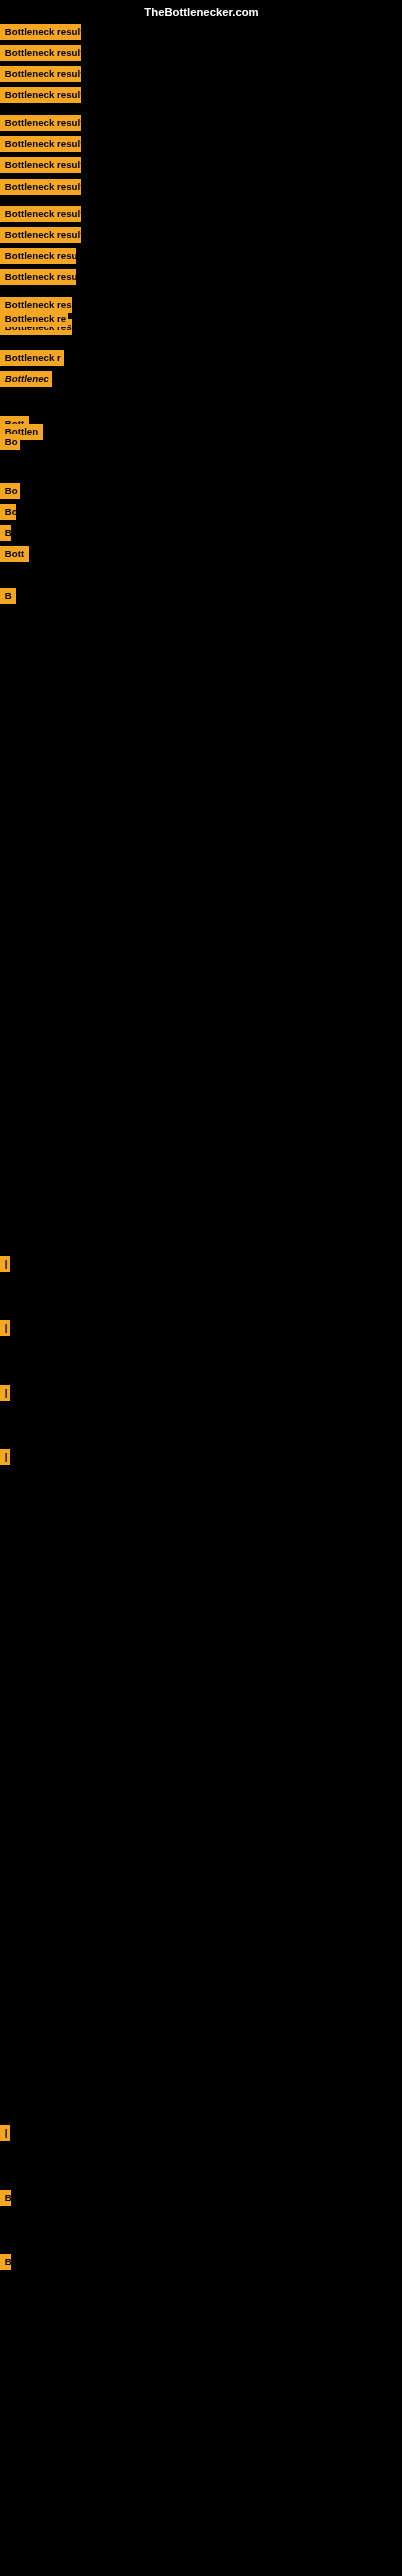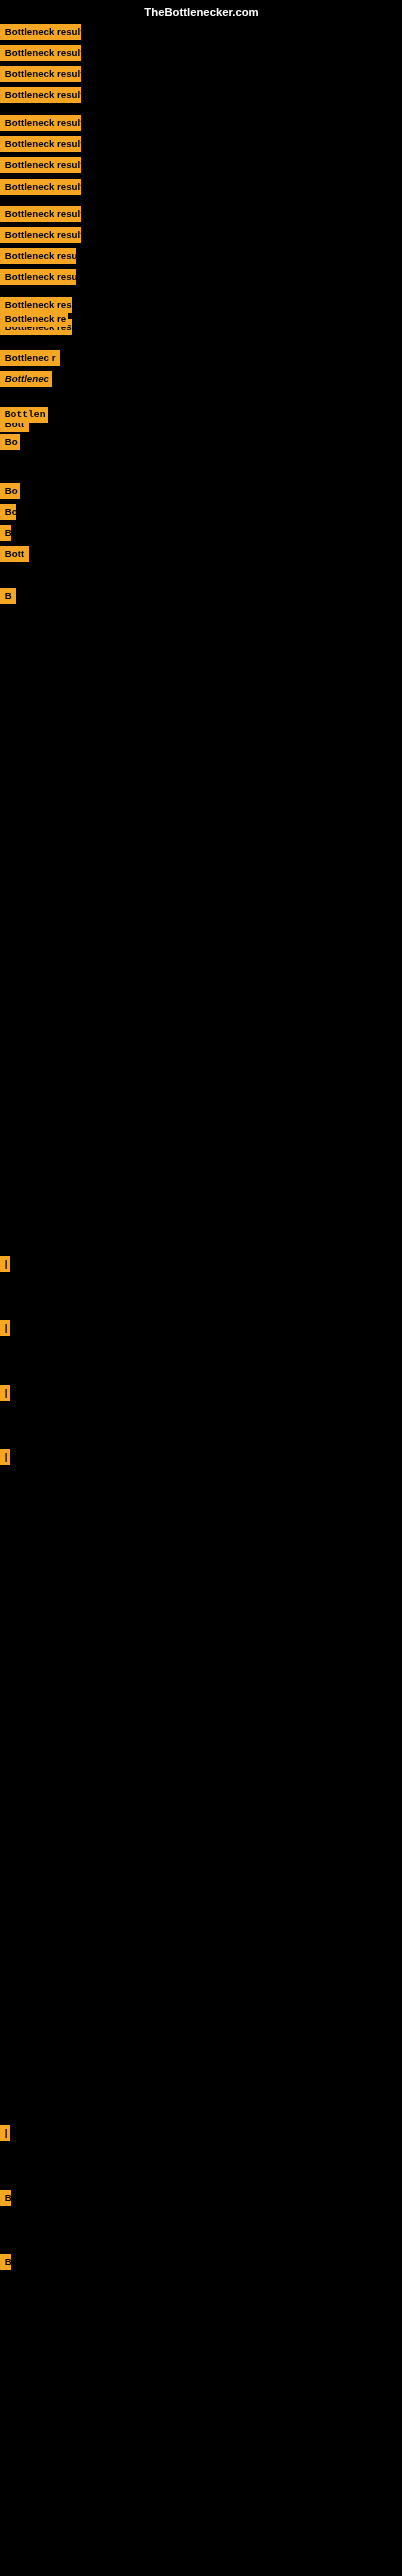--- a/index.html
+++ b/index.html
@@ -52,24 +52,24 @@
 <div class="bottleneck-badge" style="top: 136px; max-width: 81px;">Bottleneck result</div>
 <div class="bottleneck-badge" style="top: 157px; max-width: 81px;">Bottleneck result</div>
 <div class="bottleneck-badge" style="top: 179px; max-width: 81px;">Bottleneck result</div>
 <div class="bottleneck-badge" style="top: 206px; max-width: 81px;">Bottleneck result</div>
 <div class="bottleneck-badge" style="top: 227px; max-width: 81px;">Bottleneck result</div>
 <div class="bottleneck-badge" style="top: 248px; max-width: 76px;">Bottleneck resu</div>
 <div class="bottleneck-badge" style="top: 269px; max-width: 76px;">Bottleneck resu</div>
 <div class="bottleneck-badge" style="top: 297px; max-width: 72px;">Bottleneck res</div>
 <div class="bottleneck-badge" style="top: 319px; max-width: 72px;">Bottleneck res</div>
 <div class="bottleneck-badge" style="top: 311px; max-width: 68px;">Bottleneck re</div>
-<div class="bottleneck-badge" style="top: 350px; max-width: 64px;">Bottlenec r</div>
+<div class="bottleneck-badge" style="top: 350px; max-width: 64px;">Bottleneck r</div>
 <div class="bottleneck-badge" style="top: 371px; max-width: 52px; font-style: italic;">Bottlenec</div>
 <div class="bottleneck-badge" style="top: 416px; max-width: 32px;">Bott</div>
-<div class="bottleneck-badge" style="top: 407px; max-width: 48px; font-family: Liberation Mono, monospace;">Bottlen</div>
+<div class="bottleneck-badge" style="top: 424px; max-width: 48px;">Bottlen</div>
 <div class="bottleneck-badge" style="top: 434px; max-width: 20px;">Bo</div>
 <div class="bottleneck-badge" style="top: 483px; max-width: 20px;">Bo</div>
 <div class="bottleneck-badge" style="top: 504px; max-width: 16px;">Bo</div>
 <div class="bottleneck-badge" style="top: 525px; max-width: 11.3px;">B</div>
 <div class="bottleneck-badge" style="top: 546px; max-width: 36px;">Bott</div>
 <div class="bottleneck-badge" style="top: 588px; max-width: 16px;">B</div>
 <div class="bottleneck-badge" style="top: 1256px; max-width: 6.4px;">|</div>
 <div class="bottleneck-badge" style="top: 1320px; max-width: 6.4px;">|</div>
 <div class="bottleneck-badge" style="top: 1385px; max-width: 6.4px;">|</div>
 <div class="bottleneck-badge" style="top: 1449px; max-width: 6.4px;">|</div>

